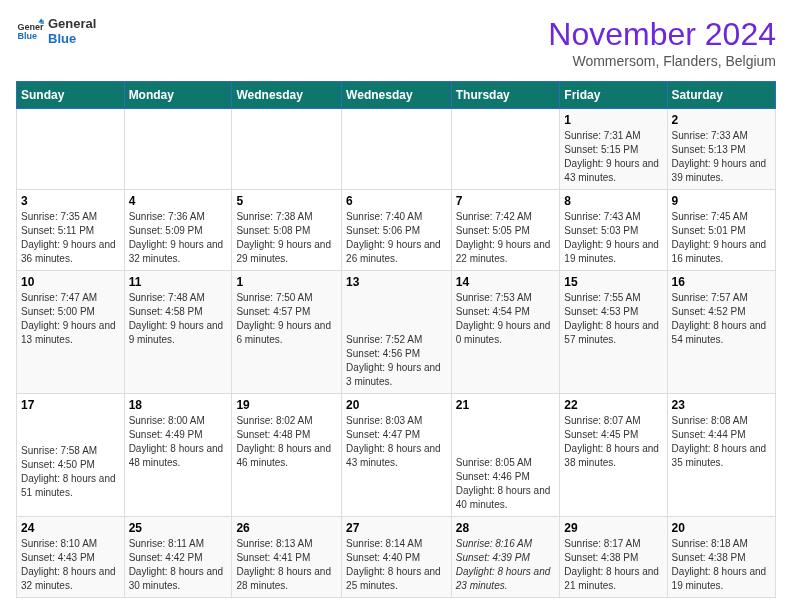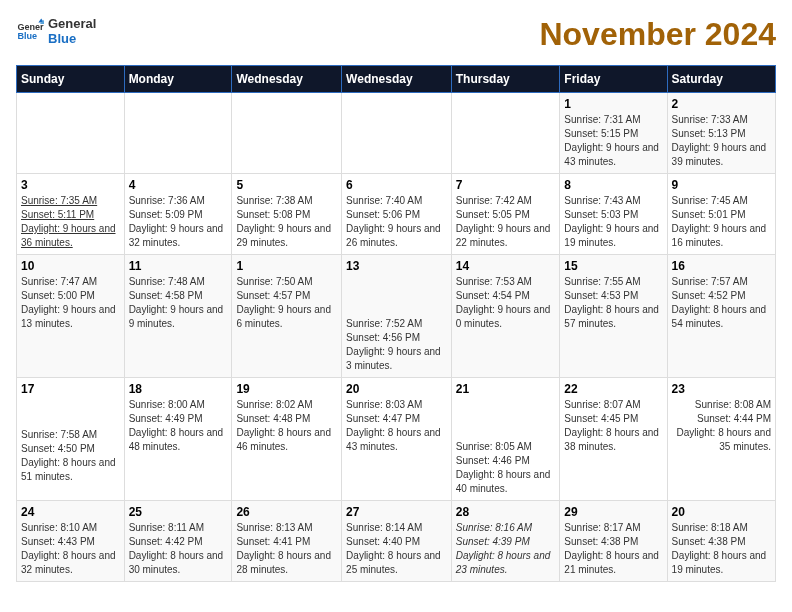--- a/index.html
+++ b/index.html
@@ -23,34 +23,34 @@
     }
     .logo-icon {
       width: 28px;
       height: 28px;
     }
     .title-area {
       text-align: right;
     }
     .calendar-title {
       font-size: 32px;
-      font-weight: bold;
-      color: #a16207;
+      font-weight: normal;
+      color: #6d28d9;
     }
     .calendar-subtitle {
       font-size: 14px;
       color: #555;
     }
     table {
       width: 100%;
       border-collapse: collapse;
       font-size: 11px;
     }
     thead tr {
-      background: #0f172a;
+      background: #0f766e;
       color: #fff;
     }
     thead th {
       padding: 6px 4px;
       text-align: left;
       font-size: 12px;
       font-weight: bold;
       border: 1px solid #2d6bbf;
     }
     tbody tr {
@@ -94,20 +94,21 @@
       <polygon points="32,8 40,8 36,2" fill="#1a6fc4"></polygon>
       <polygon points="34,10 40,10 40,4" fill="#5ba3d9"></polygon>
     </svg>
     <div>
       <div style="font-size:13px;font-weight:bold;color:#333;">General</div>
       <div style="font-size:13px;font-weight:bold;color:#1a6fc4;">Blue</div>
     </div>
   </div>
   <div class="title-area">
     <div class="calendar-title">November 2024</div>
+    <div class="calendar-subtitle">Wommersom, Flanders, Belgium</div>
   </div>
 </div>
 
 <table>
   <thead>
     <tr>
     <th>Sunday</th>
         <th>Monday</th>
         <th>Wednesday</th>
         <th>Wednesday</th>
@@ -132,21 +133,21 @@
         <td>
           <span class="day-number">2</span>
           <div class="day-info" style="white-space: pre-line;">Sunrise: 7:33 AM
 Sunset: 5:13 PM
 Daylight: 9 hours and 39 minutes.</div>
         </td>
       </tr>
       <tr>
         <td>
           <span class="day-number">3</span>
-          <div class="day-info" style="white-space: pre-line; text-decoration: underline;">Sunrise: 7:35 AM
+          <div class="day-info" style="white-space: pre-line;">Sunrise: 7:35 AM
 Sunset: 5:11 PM
 Daylight: 9 hours and 36 minutes.</div>
         </td>
         <td>
           <span class="day-number">4</span>
           <div class="day-info" style="white-space: pre-line;">Sunrise: 7:36 AM
 Sunset: 5:09 PM
 Daylight: 9 hours and 32 minutes.</div>
         </td>
         <td>
@@ -256,21 +257,21 @@
 Daylight: 8 hours and 40 minutes.</div>
         </td>
         <td>
           <span class="day-number">22</span>
           <div class="day-info" style="white-space: pre-line;">Sunrise: 8:07 AM
 Sunset: 4:45 PM
 Daylight: 8 hours and 38 minutes.</div>
         </td>
         <td>
           <span class="day-number">23</span>
-          <div class="day-info" style="white-space: pre-line; text-align: right;">Sunrise: 8:08 AM
+          <div class="day-info" style="white-space: pre-line;">Sunrise: 8:08 AM
 Sunset: 4:44 PM
 Daylight: 8 hours and 35 minutes.</div>
         </td>
       </tr>
       <tr>
         <td>
           <span class="day-number">24</span>
           <div class="day-info" style="white-space: pre-line;">Sunrise: 8:10 AM
 Sunset: 4:43 PM
 Daylight: 8 hours and 32 minutes.</div>

